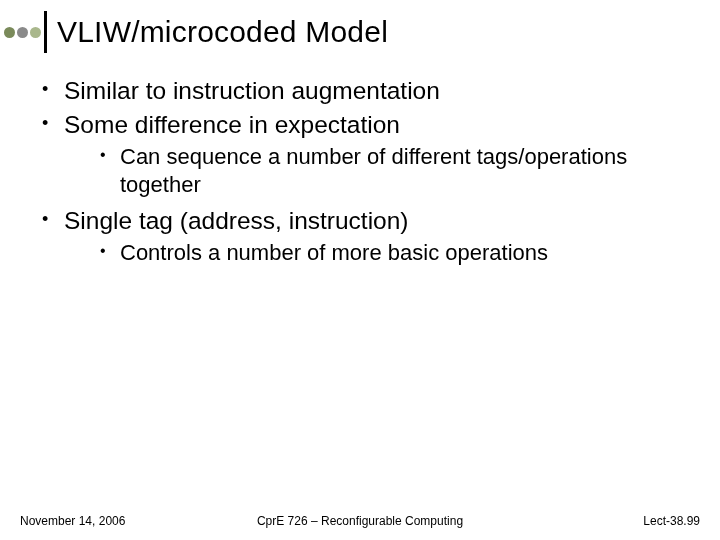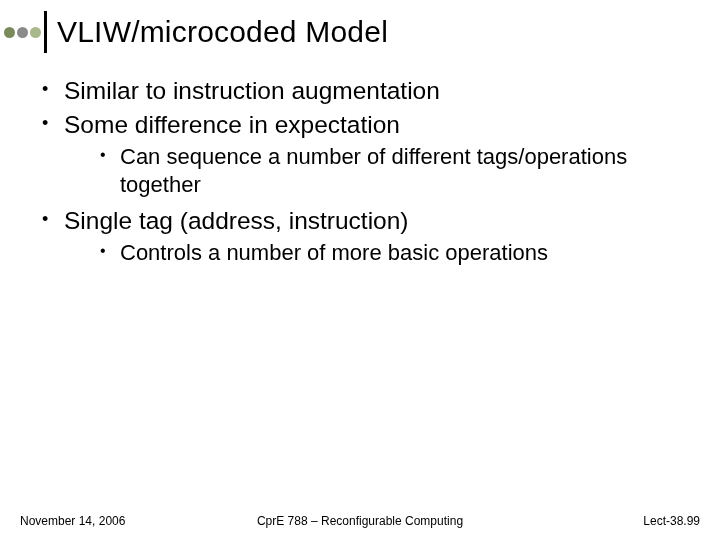--- a/index.html
+++ b/index.html
@@ -146,17 +146,17 @@
         <span>Single tag (address, instruction)</span>
         <ul class="lvl2">
           <li>Controls a number of more basic operations</li>
         </ul>
       </li>
     </ul>
   </div>
 
   <div class="footer">
     <span class="left">November 14, 2006</span>
-    <span class="center">CprE 788 – Reconfigurable Computing</span>
+    <span class="center">CprE 726 – Reconfigurable Computing</span>
     <span class="right">Lect-38.99</span>
   </div>
 
 </div>
 
 </body></html>

